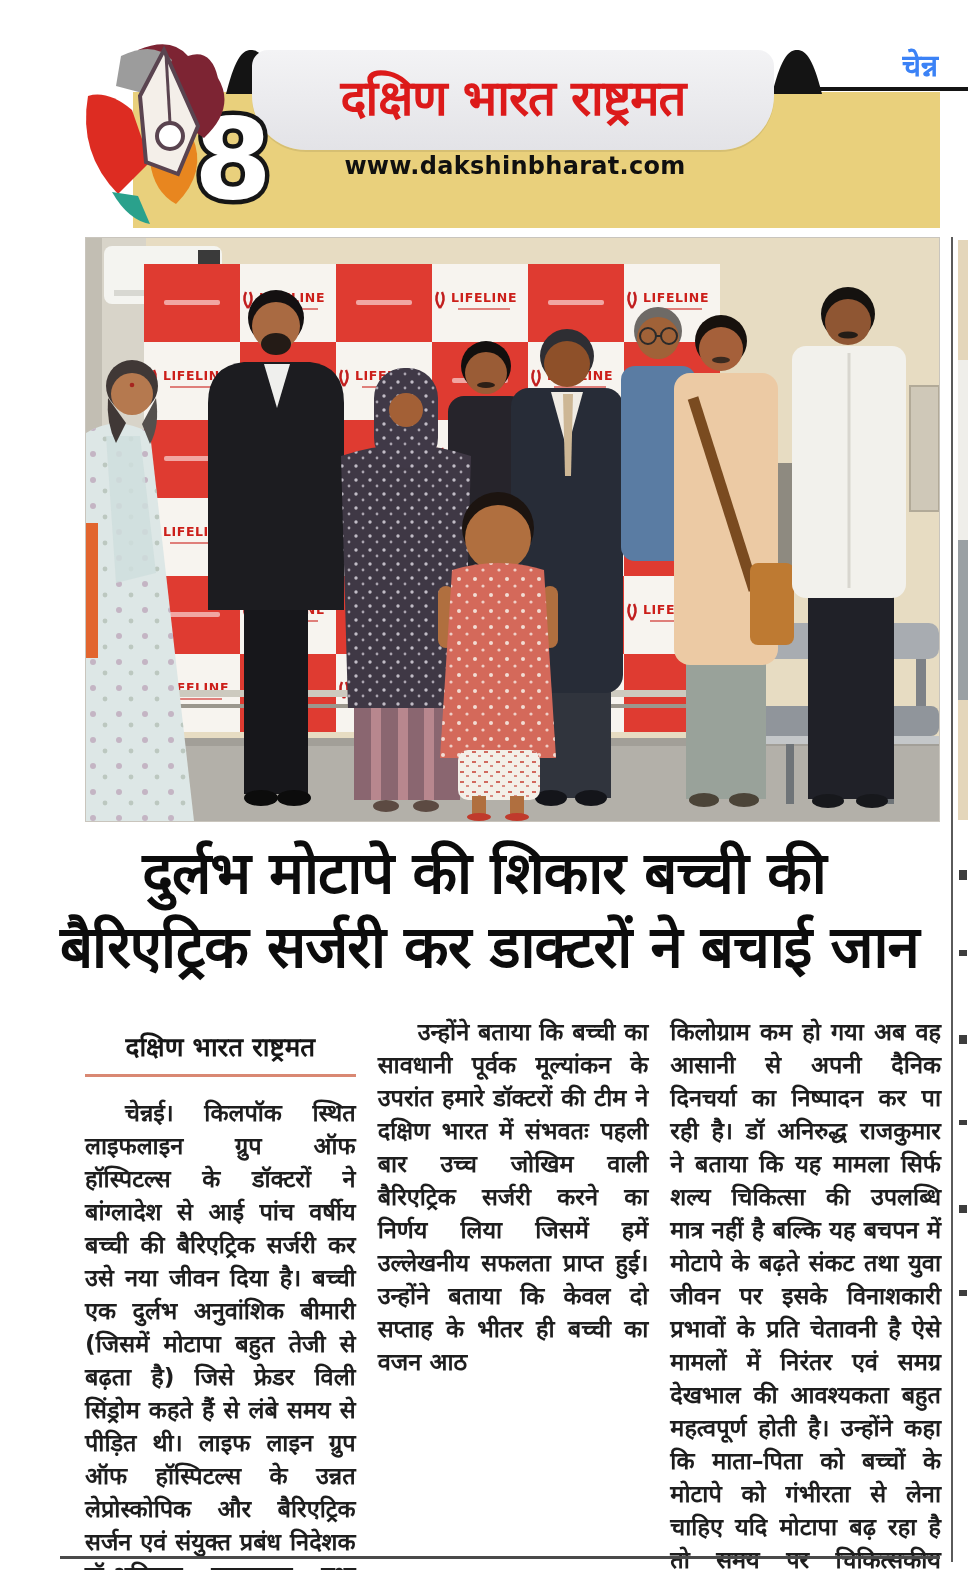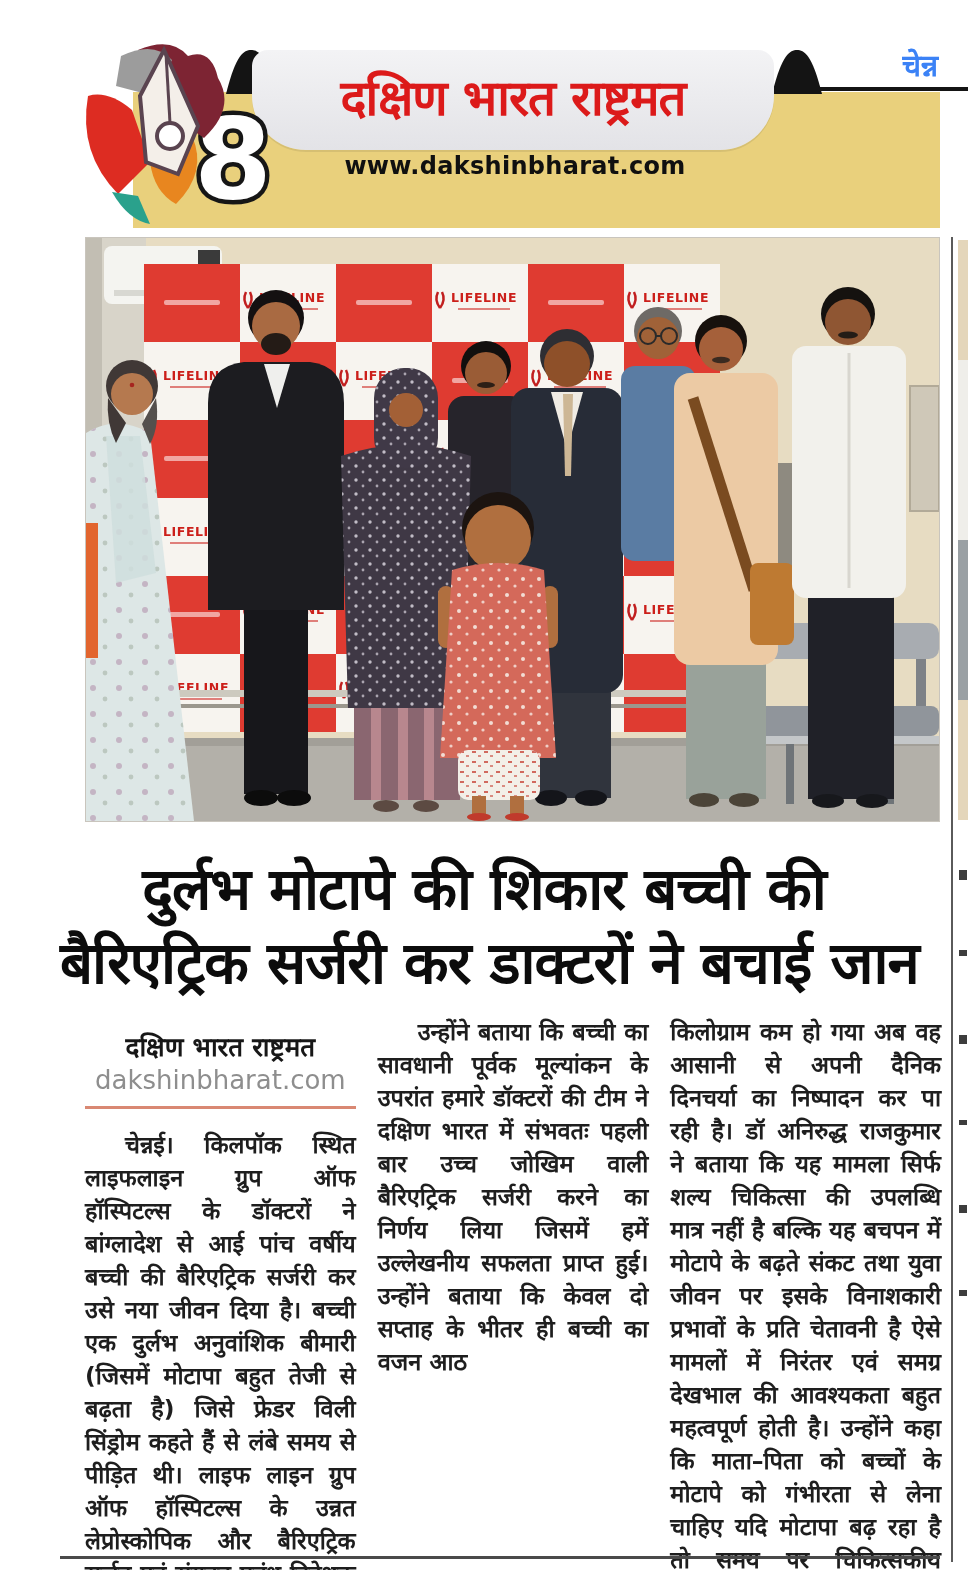--- a/index.html
+++ b/index.html
@@ -31,21 +31,21 @@
          overflow:hidden;background:#e7dcc2;}
 
   
   .vrule{position:absolute;left:951px;top:237px;width:2px;height:1325px;background:#5a5a5a;}
   .sliver-photo{position:absolute;left:958px;top:240px;width:10px;height:580px;background:#e4d6bb;}
   .sliver-photo .p1{position:absolute;left:0;top:120px;width:10px;height:180px;background:#efeeea;}
   .sliver-photo .p2{position:absolute;left:0;top:300px;width:10px;height:160px;background:#9aa0a4;}
   .edge-frag{position:absolute;left:959px;width:8px;background:#3d3d3d;}
 
   
-  .headline{position:absolute;left:60px;top:836px;width:848px;text-align:center;color:#0c0c0c;margin-top:16px;}
+  .headline{position:absolute;left:60px;top:836px;width:848px;text-align:center;color:#0c0c0c;}
   .headline div{font-size:58px;line-height:74px;font-weight:800;letter-spacing:-1px;white-space:nowrap;}
 
   
   .article{position:absolute;left:85px;top:1016px;width:856px;display:grid;
            grid-template-columns:1fr 1fr 1fr;column-gap:22px;}
   .col{font-size:23.5px;line-height:33px;text-align:justify;color:#1e1e1e;font-weight:600;}
   .col p{margin:0;}
   .col p.indent{text-indent:40px;}
   .byline{margin:14px 0 20px 0;text-align:center;}
   .byline .agency{font-size:26px;font-weight:800;color:#171717;line-height:34px;}
@@ -384,21 +384,20 @@
 
   <div class="headline">
     <div>दुर्लभ मोटापे की शिकार बच्ची की</div>
     <div>बैरिएट्रिक सर्जरी कर डाक्टरों ने बचाई जान</div>
   </div>
 
   <div class="article">
     <div class="col" id="col-0">
       <div class="byline">
         <div class="agency">दक्षिण भारत राष्ट्रमत</div>
-        <div class="site">dakshinbharat.com</div>
         <div class="rule"></div>
       </div>
     <p class="indent">चेन्नई। किलपॉक स्थित लाइफलाइन ग्रुप ऑफ हॉस्पिटल्स के डॉक्टरों ने बांग्लादेश से आई पांच वर्षीय बच्ची की बैरिएट्रिक सर्जरी कर उसे नया जीवन दिया है। बच्ची एक दुर्लभ अनुवांशिक बीमारी (जिसमें मोटापा बहुत तेजी से बढ़ता है) जिसे फ्रेडर विली सिंड्रोम कहते हैं से लंबे समय से पीड़ित थी। लाइफ लाइन ग्रुप ऑफ हॉस्पिटल्स के उन्नत लेप्रोस्कोपिक और बैरिएट्रिक सर्जन एवं संयुक्त प्रबंध निदेशक डॉ.अनिरुद्ध राजकुमार तथा अस्पताल के मुख्य सर्जन के एस राजकुमार तथा डाक्टरों की</p>
       </div>
     <div class="col" id="col-1">
         <p class="indent">उन्होंने बताया कि बच्ची का सावधानी पूर्वक मूल्यांकन के उपरांत हमारे डॉक्टरों की टीम ने दक्षिण भारत में संभवतः पहली बार उच्च जोखिम वाली बैरिएट्रिक सर्जरी करने का निर्णय लिया जिसमें हमें उल्लेखनीय सफलता प्राप्त हुई। उन्होंने बताया कि केवल दो सप्ताह के भीतर ही बच्ची का वजन आठ</p>
       </div>
     <div class="col" id="col-2">
         <p>किलोग्राम कम हो गया अब वह आसानी से अपनी दैनिक दिनचर्या का निष्पादन कर पा रही है। डॉ अनिरुद्ध राजकुमार ने बताया कि यह मामला सिर्फ शल्य चिकित्सा की उपलब्धि मात्र नहीं है बल्कि यह बचपन में मोटापे के बढ़ते संकट तथा युवा जीवन पर इसके विनाशकारी प्रभावों के प्रति चेतावनी है ऐसे मामलों में निरंतर एवं समग्र देखभाल की आवश्यकता बहुत महत्वपूर्ण होती है। उन्होंने कहा कि माता–पिता को बच्चों के मोटापे को गंभीरता से लेना चाहिए यदि मोटापा बढ़ रहा है तो समय पर चिकित्सकीय परामर्श एवं उपचार लेना चाहिए जिससे यह सुनिश्चित हो सके कि बच्चे स्वस्थ सक्रिय एवं खुशहाल जीवन जी सके।</p>
       </div>

